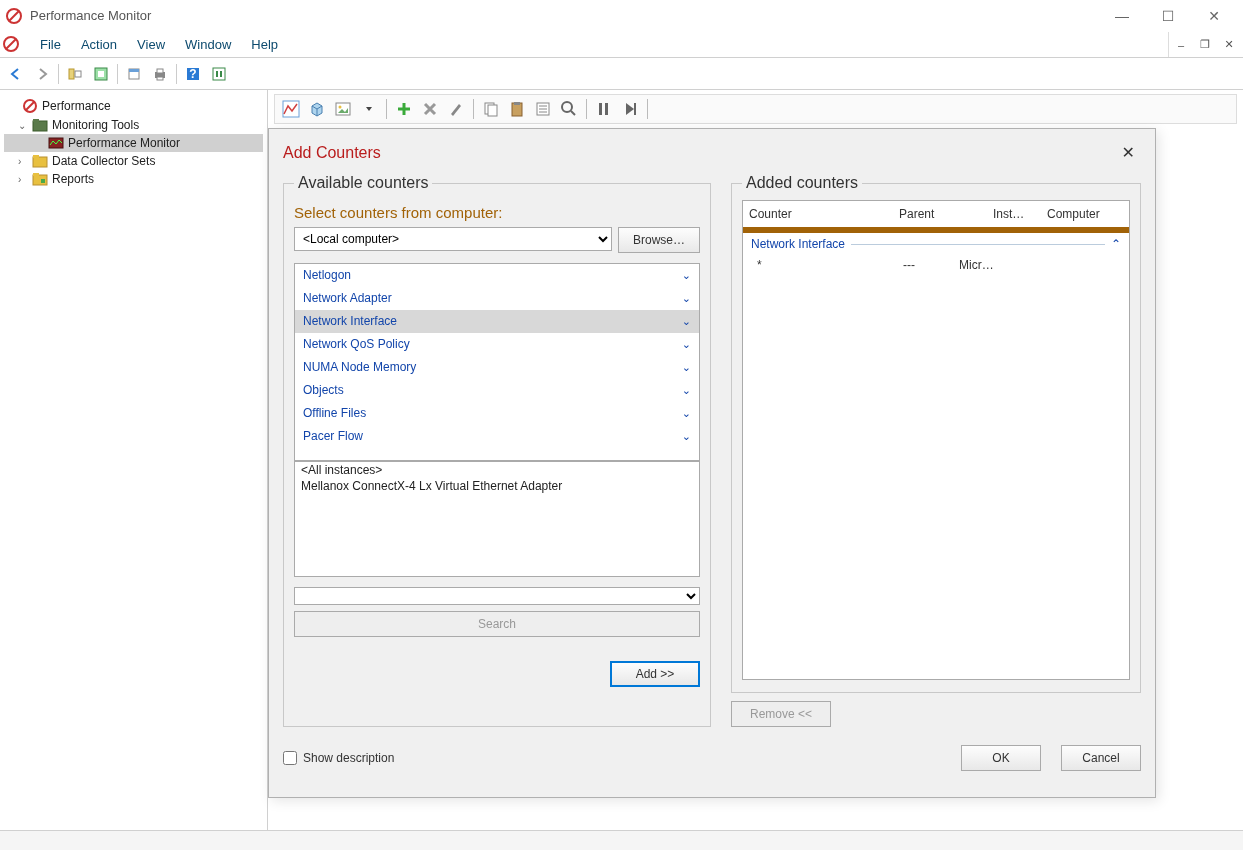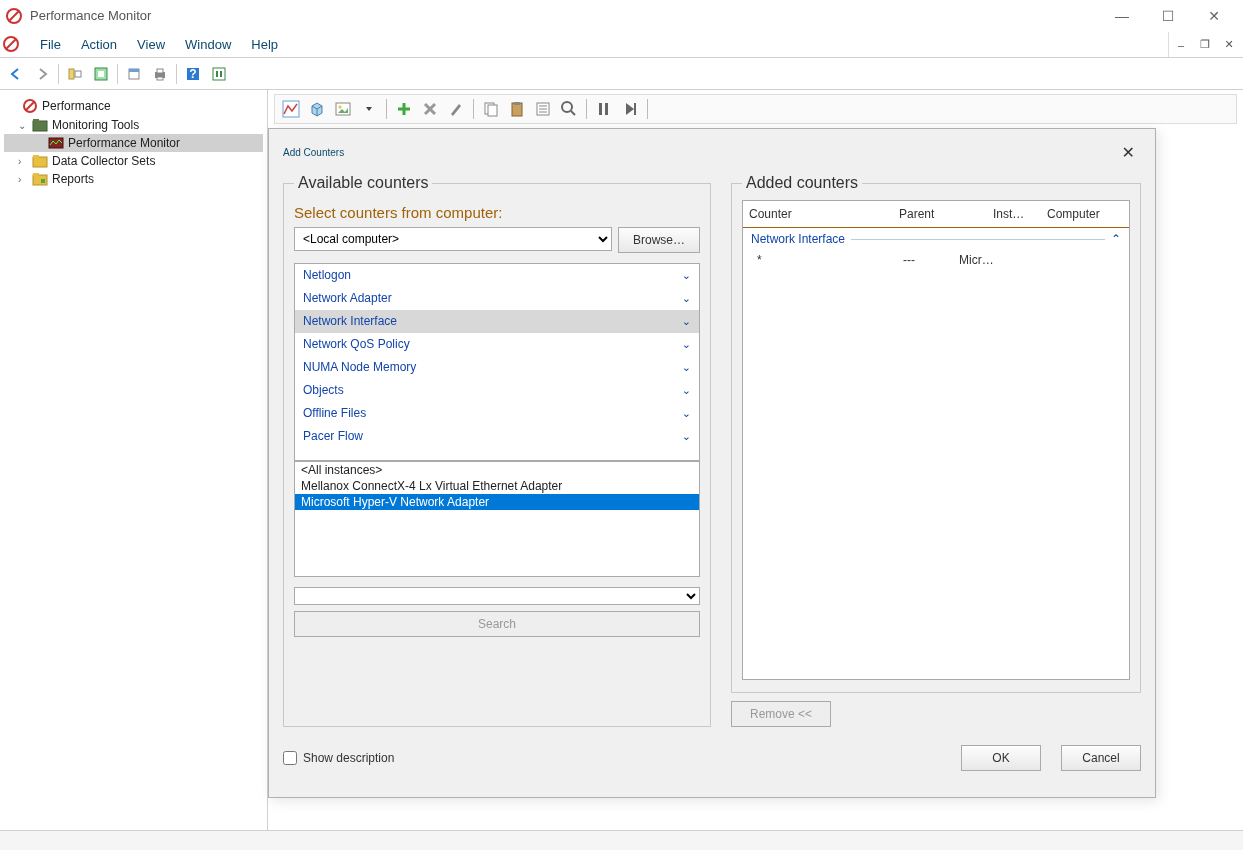--- a/index.html
+++ b/index.html
@@ -38,21 +38,21 @@
     .content-pane { flex: 1; display: flex; flex-direction: column; padding: 4px 6px; position: relative; }
     
     
     .chart-toolbar { height: 30px; display: flex; align-items: center; padding: 0 4px; gap: 2px; border: 1px solid #ddd; background: #fafafa; }
     .ct-btn { width: 24px; height: 24px; display: flex; align-items: center; justify-content: center; border: 1px solid transparent; }
     .ct-sep { width: 1px; height: 20px; background: #bbb; margin: 0 3px; }
     
     
     .dialog { position: absolute; top: 38px; left: 0; width: 888px; height: 670px; background: #f0f0f0; border: 1px solid #b0b0b0; box-shadow: 3px 3px 12px rgba(0,0,0,0.1); padding: 12px 14px; }
     .dialog-title-row { display: flex; align-items: center; margin-bottom: 10px; }
-    .dialog-title { font-size: 10px; color: #0c4a6e; }
+    .dialog-title { font-size: 16px; color: #b91c1c; }
     .dialog-close { margin-left: auto; font-size: 16px; color: #333; padding: 2px 6px; }
     .dialog-body { display: flex; gap: 20px; }
     
     fieldset.group { border: 1px solid #c8c8c8; padding: 8px 10px 12px 10px; }
     fieldset.group legend { font-size: 16px; color: #333; padding: 0 4px; }
     .avail { width: 428px; }
     .added { flex: 1; }
     
     .lbl { font-size: 15px; color: #a16207; margin: 4px 0 6px 0; display: block; }
     .selrow { display: flex; gap: 6px; margin-bottom: 10px; }
@@ -68,21 +68,21 @@
     
     .inst-list { border: 1px solid #aaa; background: #fff; height: 116px; overflow-x: scroll; overflow-y: auto; }
     .inst-item { padding: 1px 6px; font-size: 12px; color: #222; white-space: nowrap; }
     .inst-item.selected { background: #0078d7; color: #fff; }
     
     .searchrow { display: flex; gap: 6px; margin-top: 10px; flex-direction: column; }
     .searchrow select { flex: 1; height: 24px; border: 1px solid #aaa; background: #fff; }
     .addrow { display: flex; justify-content: flex-end; margin-top: 24px; }
     
     .added-table { border: 1px solid #aaa; background: #fff; height: 480px; display: block; }
-    .added-head { display: flex; border-bottom: 1px solid #a16207; padding: 6px 6px; font-size: 12px; color: #333; }
+    .added-head { display: flex; border-bottom: 6px solid #a16207; padding: 6px 6px; font-size: 12px; color: #333; }
     .added-head div:nth-child(1) { flex: 0 0 150px; }
     .added-head div:nth-child(2) { flex: 0 0 56px; }
     .added-head div:nth-child(3) { flex: 0 0 54px; margin-left: 38px; }
     .added-head div:nth-child(4) { flex: 1; }
     .added-group { padding: 4px 8px; font-size: 13px; color: #1245aa; display: flex; align-items: center; }
     .added-group .line { flex: 1; height: 1px; background: #bcd; margin: 0 6px; }
     .added-group .up { color: #1245aa; font-size: 12px; margin-left: auto; }
     .added-row { display: flex; padding: 3px 14px; font-size: 12px; color: #333; }
     .added-row div:nth-child(1) { flex: 0 0 146px; }
     .added-row div:nth-child(2) { flex: 0 0 56px; }
@@ -363,25 +363,27 @@
                 <span class="chev">⌄</span>
               </div>
             <div class="counter-item">
                 <span>Pacer Flow</span>
                 <span class="chev">⌄</span>
               </div>
           </div>
           <div class="inst-list">
             <div class="inst-item">&lt;All instances&gt;</div>
             <div class="inst-item">Mellanox ConnectX-4 Lx Virtual Ethernet Adapter</div>
-            <div class="inst-item selected">Microsoft Hyper-V Network Adapter</div>
           </div>
           <div class="searchrow">
             <select></select>
             <button class="btn disabled">Search</button>
+          </div>
+          <div class="addrow">
+            <button class="btn primary" style="min-width:90px;">Add &gt;&gt;</button>
           </div>
         </fieldset>
 
         <div style="flex:1; display:flex; flex-direction:column;">
           <fieldset class="group added" style="flex:1;">
             <legend>Added counters</legend>
             <div class="added-table">
               <div class="added-head">
                 <div>Counter</div>
                 <div>Parent</div>

